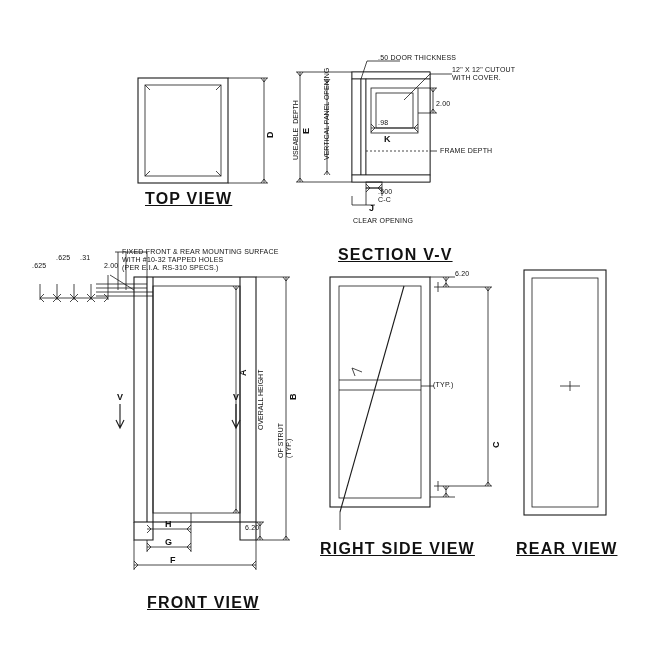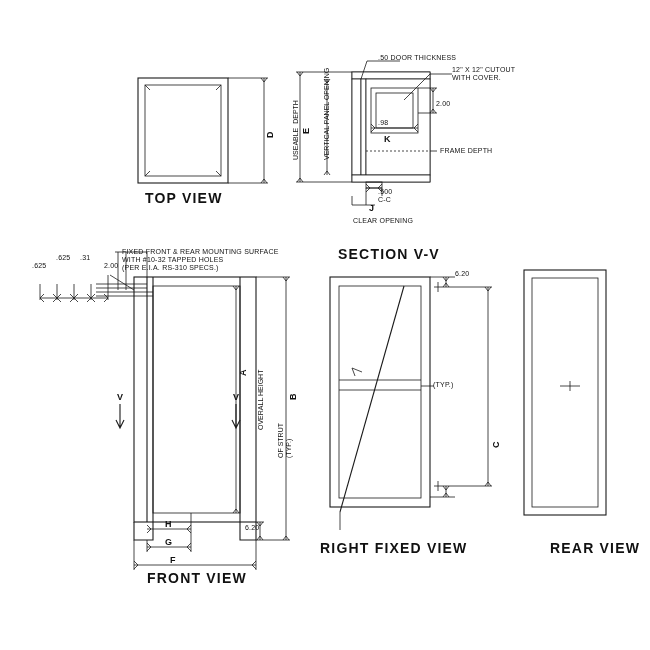--- a/index.html
+++ b/index.html
@@ -1,20 +1,20 @@
 <!DOCTYPE html>
 <html><head>
 <meta charset="utf-8">
 <style>
   html,body{margin:0;padding:0;background:#ffffff;}
   body{width:650px;height:650px;position:relative;overflow:hidden;
        font-family:"Liberation Sans",sans-serif;color:#111;}
   #sheet{position:absolute;left:0;top:0;width:650px;height:650px;}
   .lbl{position:absolute;font-size:7px;line-height:8px;letter-spacing:.2px;white-space:pre;}
-  .title{position:absolute;font-size:14px;font-weight:bold;letter-spacing:1.2px;white-space:nowrap;}
+  .title{position:absolute;font-size:16px;font-weight:bold;letter-spacing:1.2px;white-space:nowrap;text-decoration:underline;}
   .vlbl{position:absolute;font-size:7px;line-height:8px;white-space:pre;
         transform-origin:0 0;transform:rotate(-90deg);}
   .vlbl.b{font-weight:bold;font-size:9px;}
   .dimL{position:absolute;font-size:9px;font-weight:bold;}
   svg{position:absolute;left:0;top:0;}
   .ln{stroke:#1a1a1a;fill:none;}
   .thin{stroke-width:0.8;}
   .med{stroke-width:1.1;}
   .fillg{fill:#d8d8d8;stroke:#1a1a1a;stroke-width:0.8;}
   .fillw{fill:#ffffff;stroke:#1a1a1a;stroke-width:0.8;}
@@ -150,42 +150,42 @@
 <div class="lbl" style="left:440px;top:147px;">FRAME DEPTH</div>
 <div class="lbl" style="left:378px;top:188px;">.500</div>
 <div class="lbl" style="left:378px;top:196px;">C-C</div>
 <div class="dimL" style="left:369px;top:203px;">J</div>
 <div class="lbl" style="left:353px;top:217px;">CLEAR OPENING</div>
 <div class="vlbl b" style="left:266px;top:138px;">D</div>
 <div class="vlbl b" style="left:302px;top:134px;">E</div>
 <div class="vlbl" style="left:292px;top:160px;">USEABLE  DEPTH</div>
 <div class="vlbl" style="left:323px;top:160px;">VERTICAL PANEL OPENING</div>
 
-<div class="title" style="left:147px;top:570px;">FRONT VIEW</div>
+<div class="title" style="left:147px;top:594px;">FRONT VIEW</div>
 <div class="lbl" style="left:122px;top:248px;">FIXED FRONT &amp; REAR MOUNTING SURFACE
 WITH #10-32 TAPPED HOLES
 (PER E.I.A. RS-310 SPECS.)</div>
 <div class="lbl" style="left:32px;top:262px;">.625</div>
 <div class="lbl" style="left:56px;top:254px;">.625</div>
 <div class="lbl" style="left:80px;top:254px;">.31</div>
 <div class="lbl" style="left:104px;top:262px;">2.00</div>
 <div class="vlbl b" style="left:239px;top:376px;">A</div>
 <div class="vlbl" style="left:257px;top:430px;">OVERALL HEIGHT</div>
 <div class="vlbl b" style="left:289px;top:400px;">B</div>
 <div class="vlbl" style="left:277px;top:458px;">OF STRUT
 (TYP.)</div>
 <div class="lbl" style="left:245px;top:524px;">6.20</div>
 <div class="dimL" style="left:117px;top:392px;">V</div>
 <div class="dimL" style="left:233px;top:392px;">V</div>
 <div class="dimL" style="left:165px;top:519px;">H</div>
 <div class="lbl" style="left:163px;top:533px;"></div>
 <div class="dimL" style="left:165px;top:537px;">G</div>
 <div class="dimL" style="left:170px;top:555px;">F</div>
 
-<div class="title" style="left:320px;top:540px;">RIGHT FIXED VIEW</div>
+<div class="title" style="left:320px;top:540px;">RIGHT SIDE VIEW</div>
 <div class="lbl" style="left:455px;top:270px;">6.20</div>
 <div class="lbl" style="left:455px;top:491px;"></div>
 <div class="lbl" style="left:433px;top:381px;">(TYP.)</div>
 <div class="vlbl b" style="left:492px;top:448px;">C</div>
 
-<div class="title" style="left:550px;top:540px;">REAR VIEW</div>
+<div class="title" style="left:516px;top:540px;">REAR VIEW</div>
 
 </div>
 
 </body></html>

